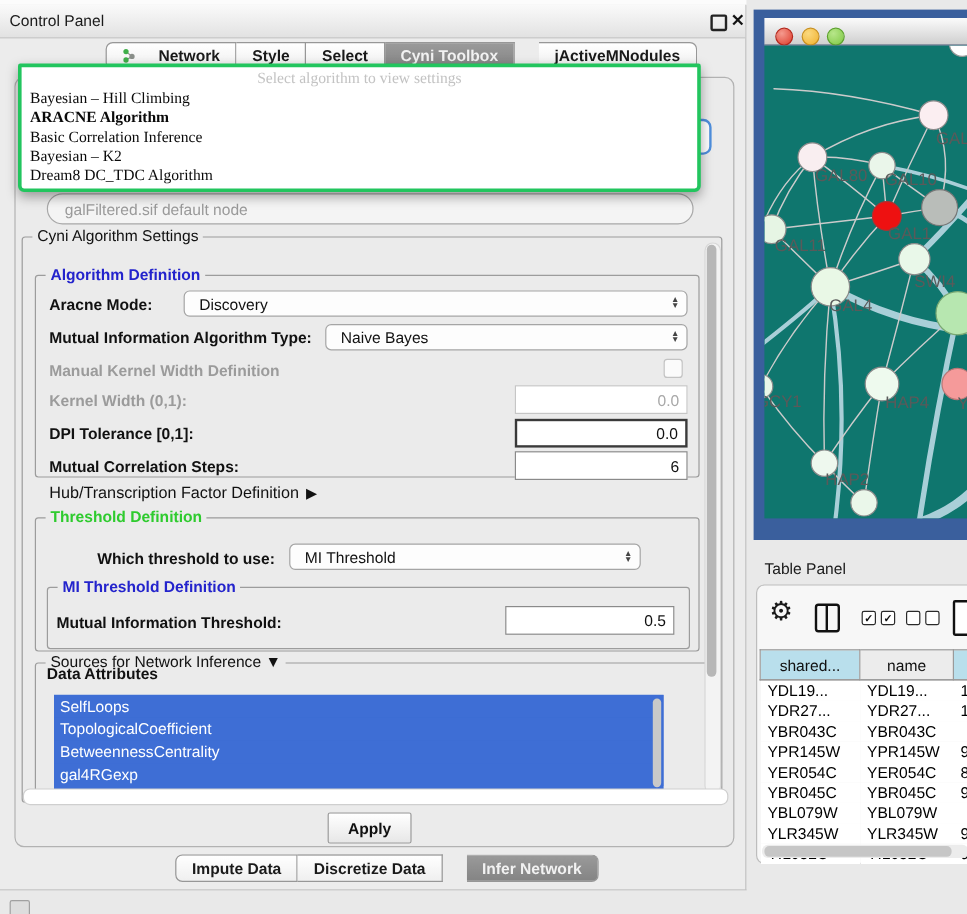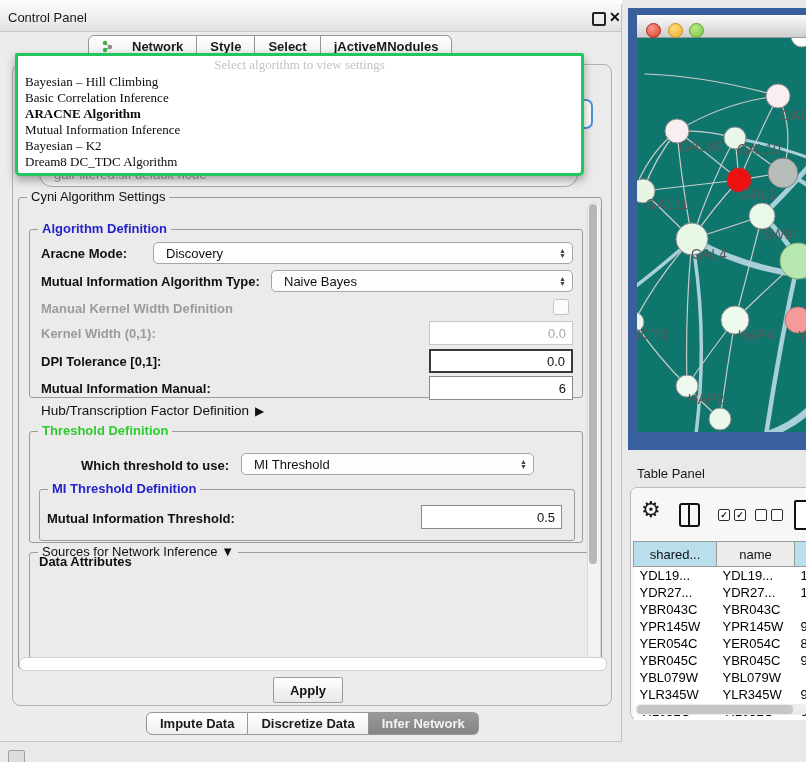--- a/index.html
+++ b/index.html
@@ -15,21 +15,21 @@
       background:linear-gradient(#fafafa,#e2e2e2);border-bottom:1px solid #c6c6c6;}
   #cp-title{left:8px;top:6px;font-size:13px;color:#1a1a1a;}
   #float-btn{left:592px;top:8px;width:10px;height:10px;border:2px solid #222;border-radius:2px;background:transparent;}
   #close-btn{left:609px;top:5px;font-size:14px;font-weight:bold;color:#111;cursor:default;}
 
   
   .segbar{display:flex;height:23px;}
   .seg{display:flex;align-items:center;gap:19px;padding:0 13px;background:linear-gradient(#ffffff,#efefef);
        border:1px solid #979797;border-left:none;font-weight:bold;font-size:13px;color:#1a1a1a;white-space:nowrap;}
   .seg:first-child{border-left:1px solid #979797;border-radius:6px 0 0 6px;}
-  .seg:last-child{border-radius:0 6px 6px 0;}
+  .seg:last-child{border-radius:0 6px 6px 0;margin-left:20px;}
   .seg.selected{background:linear-gradient(#9a9a9a,#848484);color:#f2f2f2;}
   #tab-row{left:88px;top:31px;}
   #bottom-tab-row{left:146px;top:708px;}
 
   
   #main-panel{left:12px;top:60px;width:598px;height:640px;background:#ebebeb;
       border:1px solid #b2b2b2;border-radius:8px;}
 
   
   #net-selector{left:26px;top:96px;width:539px;height:26px;border:1px solid #a8a8a8;border-radius:13px;
@@ -142,20 +142,23 @@
             <circle cx="3" cy="10" r="2.2" fill="#3fae49"></circle>
           </svg>
           <span>Network</span>
         </div>
         <div class="seg">
           <span>Style</span>
         </div>
         <div class="seg">
           <span>Select</span>
         </div>
+        <div class="seg selected">
+          <span>Cyni Toolbox</span>
+        </div>
         <div class="seg">
           <span>jActiveMNodules</span>
         </div>
       </div>
 
     <div class="abs" id="main-panel">
 
       <div class="abs" id="net-selector">galFiltered.sif default node</div>
 
       <div class="abs" id="focus-ring"></div>
@@ -188,21 +191,21 @@
 
       <div class="lbl disabled" style="left:28px;top:236px;">Manual Kernel Width Definition</div>
       <div class="checkbox" style="left:540px;top:234px;"></div>
 
       <div class="lbl disabled" style="left:28px;top:261px;">Kernel Width (0,1):</div>
       <input class="tfield disabled" style="left: 416px; top: 256px; width: 144px;" readonly="" value="0.0">
 
       <div class="lbl" style="left:28px;top:289px;">DPI Tolerance [0,1]:</div>
       <input class="tfield strong" style="left: 416px; top: 284px; width: 144px;" readonly="" value="0.0">
 
-      <div class="lbl" style="left:28px;top:316px;">Mutual Information Manual:</div>
+      <div class="lbl" style="left:28px;top:316px;">Mutual Correlation Steps:</div>
       <input class="tfield" style="left: 416px; top: 311px; width: 144px;" readonly="" value="6">
 
       <div class="abs" id="hub-row">
         <span>Hub/Transcription Factor Definition</span><span id="hub-arrow">▶</span>
       </div>
 
       <div class="fs" style="left:16px;top:366px;width:552px;height:110px;">
         <span class="legend lg-green">Threshold Definition</span>
       </div>
       <div class="lbl" style="left:68px;top:393px;">Which threshold to use:</div>
@@ -217,20 +220,27 @@
       <div class="fs" style="left:26px;top:424px;width:534px;height:50px;">
         <span class="legend lg-blue">MI Threshold Definition</span>
       </div>
       <div class="lbl" style="left:34px;top:446px;">Mutual Information Threshold:</div>
       <input class="tfield" style="left: 408px; top: 440px; width: 141px;" readonly="" value="0.5">
 
       <div class="fs" style="left:16px;top:487px;width:560px;height:112px;">
         <span class="legend lg-plain"><span>Sources for Network Inference</span> <span>▼</span></span>
       </div>
       <div class="lbl" style="left:26px;top:489px;">Data Attributes</div>
+      <div class="abs" id="attr-list">
+        <div class="attr-item">SelfLoops</div>
+          <div class="attr-item">TopologicalCoefficient</div>
+          <div class="attr-item">BetweennessCentrality</div>
+          <div class="attr-item">gal4RGexp</div>
+          <div id="attr-scroll"></div>
+      </div>
 
       <div class="abs" id="v-scroll">
         <div id="v-thumb"></div>
       </div>
       <div class="abs" id="h-scroll"></div>
 
       <div class="abs" id="apply-btn">Apply</div>
     </div>
 
     <div class="abs segbar" id="bottom-tab-row">
@@ -391,20 +401,19 @@
     <div class="abs" id="tp-hscroll">
       <div id="tp-hthumb"></div>
     </div>
   </div>
 
   <div class="abs" id="corner-icon"></div>
 
   <div class="abs" id="algo-popup">
     <div id="algo-prompt">Select algorithm to view settings</div>
   <div class="algo-item">Bayesian – Hill Climbing</div>
+      <div class="algo-item bold">ARACNE Algorithm</div>
       <div class="algo-item">Basic Correlation Inference</div>
-      <div class="algo-item bold">ARACNE Algorithm</div>
-      <div class="algo-item">Mutual Information Inference</div>
       <div class="algo-item">Bayesian – K2</div>
       <div class="algo-item">Dream8 DC_TDC Algorithm</div>
     </div>
 
 </div>
 
 </body></html>

